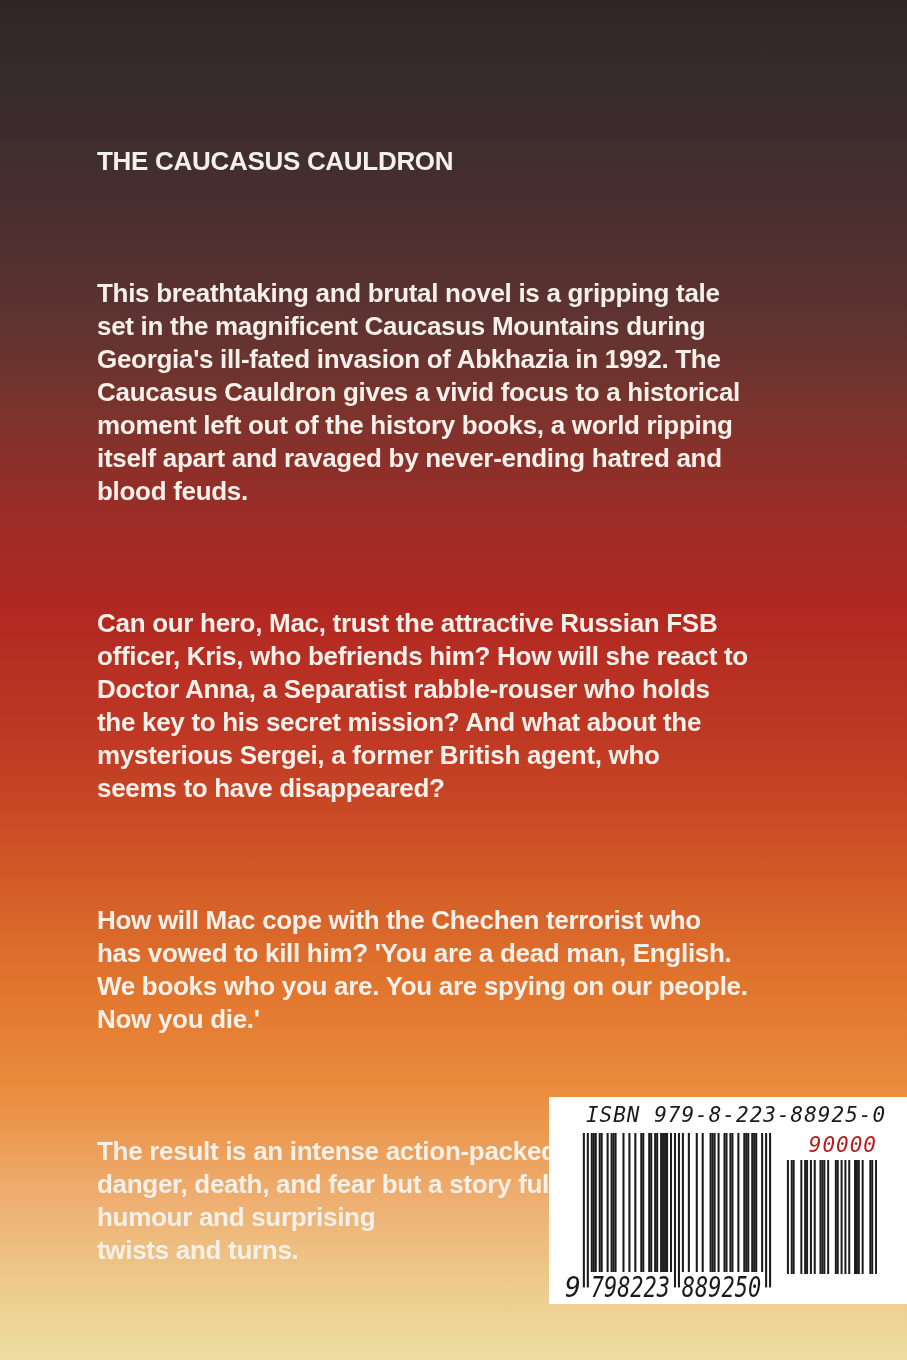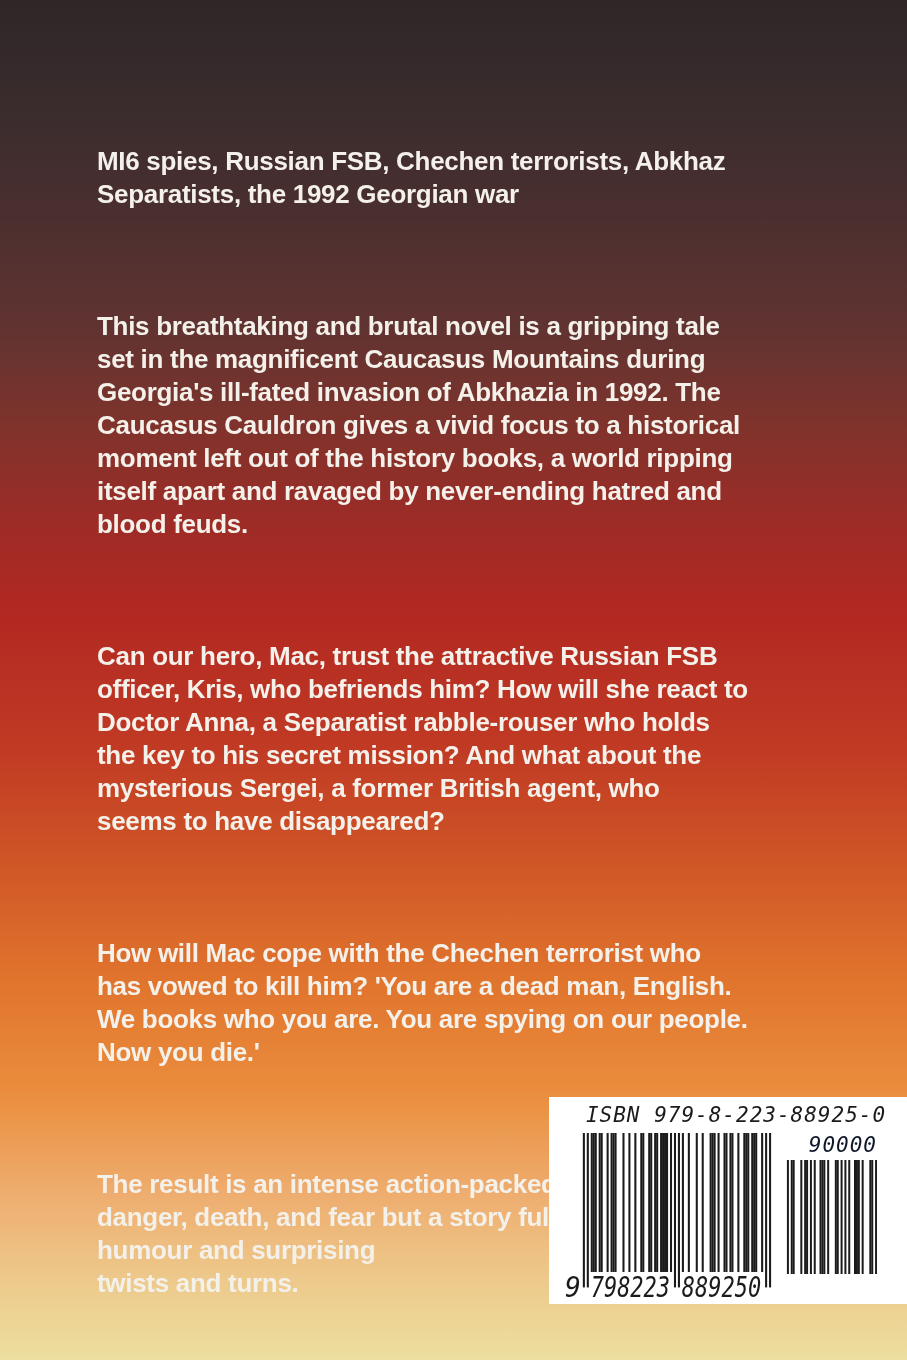--- a/index.html
+++ b/index.html
@@ -56,35 +56,34 @@
     font-size:15px;fill:#1b1b1b;
   }
   .supp{
     position:absolute;left:236px;top:36px;width:92px;height:160px;
   }
   .supp-label{
     position:absolute;left:0;top:0;width:100%;
     text-align:right;
     font-family:"DejaVu Sans Mono",monospace;
     font-size:21px;line-height:24px;letter-spacing:1px;
-    color:#0f172a;white-space:nowrap;
+    color:#b91c1c;white-space:nowrap;
   }
   .supp-bc{
     position:absolute;left:0;top:27px;width:92px;height:114px;display:block;
   }
   .supp-bc rect{fill:#1b1b1b;}
 </style>
 </head>
 <body>
 
 <div class="cover">
 
   <div class="text-col">
-    <div class="block">MI6 spies, Russian FSB, Chechen terrorists, Abkhaz
-Separatists, the 1992 Georgian war</div>
+    <div class="block">THE CAUCASUS CAULDRON</div>
     <div class="block">This breathtaking and brutal novel is a gripping tale
 set in the magnificent Caucasus Mountains during
 Georgia's ill-fated invasion of Abkhazia in 1992. The
 Caucasus Cauldron gives a vivid focus to a historical
 moment left out of the history books, a world ripping
 itself apart and ravaged by never-ending hatred and
 blood feuds.</div>
     <div class="block">Can our hero, Mac, trust the attractive Russian FSB
 officer, Kris, who befriends him? How will she react to
 Doctor Anna, a Separatist rabble-rouser who holds

